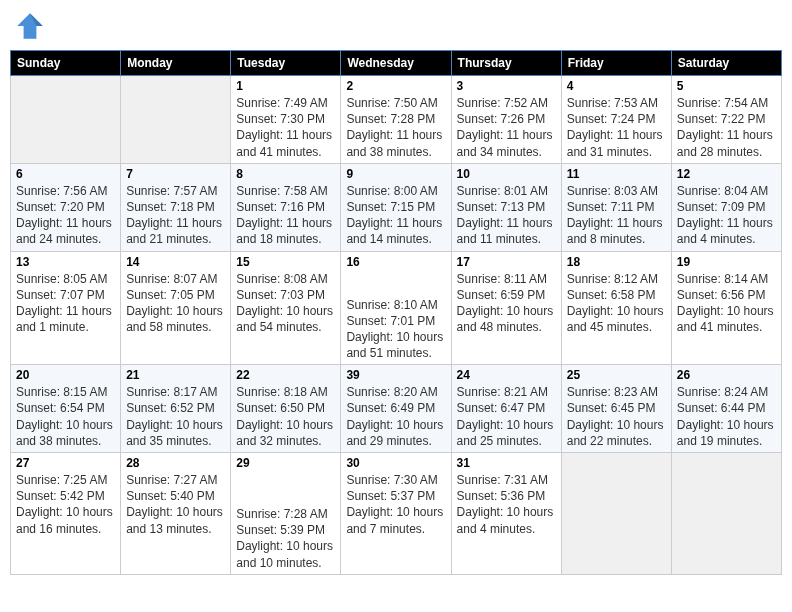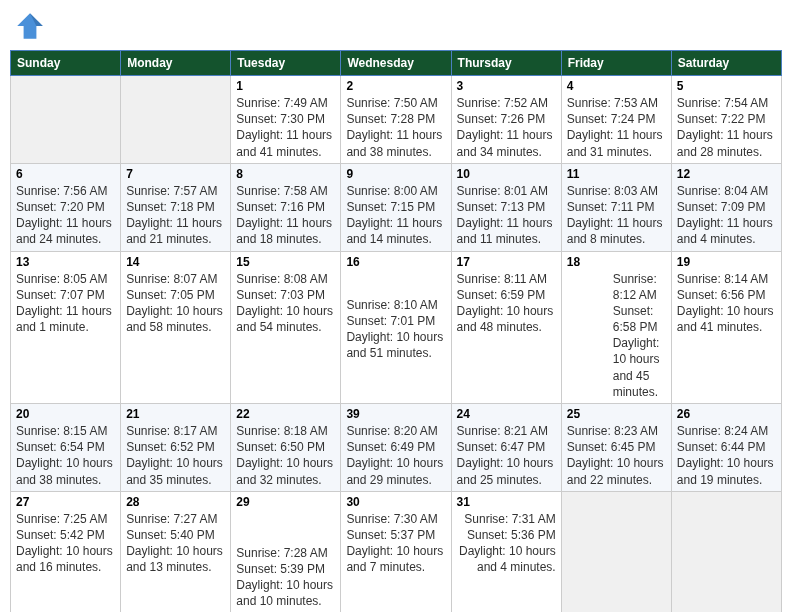--- a/index.html
+++ b/index.html
@@ -46,21 +46,21 @@
     .location {
       font-size: 15px;
       color: #555;
     }
     table {
       width: 100%;
       border-collapse: collapse;
       font-size: 11px;
     }
     th {
-      background-color: #14532d;
+      background-color: #000000;
       color: #fff;
       text-align: left;
       padding: 5px 6px;
       font-size: 12px;
       font-weight: bold;
       border: 1px solid #4a7fc1;
     }
     td {
       border: 1px solid #ccc;
       vertical-align: top;
@@ -230,21 +230,21 @@
 Daylight: 10 hours and 51 minutes.</div>
         </td>
         <td>
           <span class="day-num">17</span>
           <div class="day-info" style="white-space: pre-line;">Sunrise: 8:11 AM
 Sunset: 6:59 PM
 Daylight: 10 hours and 48 minutes.</div>
         </td>
         <td>
           <span class="day-num">18</span>
-          <div class="day-info" style="white-space: pre-line; margin-left: 46px;">Sunrise: 8:12 AM
+          <div class="day-info" style="white-space: pre-line;">Sunrise: 8:12 AM
 Sunset: 6:58 PM
 Daylight: 10 hours and 45 minutes.</div>
         </td>
         <td>
           <span class="day-num">19</span>
           <div class="day-info" style="white-space: pre-line;">Sunrise: 8:14 AM
 Sunset: 6:56 PM
 Daylight: 10 hours and 41 minutes.</div>
         </td>
       </tr>
@@ -312,21 +312,21 @@
 Daylight: 10 hours and 10 minutes.</div>
         </td>
         <td>
           <span class="day-num">30</span>
           <div class="day-info" style="white-space: pre-line;">Sunrise: 7:30 AM
 Sunset: 5:37 PM
 Daylight: 10 hours and 7 minutes.</div>
         </td>
         <td>
           <span class="day-num">31</span>
-          <div class="day-info" style="white-space: pre-line; text-align: right;">Sunrise: 7:31 AM
+          <div class="day-info" style="white-space: pre-line;">Sunrise: 7:31 AM
 Sunset: 5:36 PM
 Daylight: 10 hours and 4 minutes.</div>
         </td>
         <td class="empty"></td>
         <td class="empty"></td>
       </tr>
     </tbody>
 </table>
 
 </body></html>

